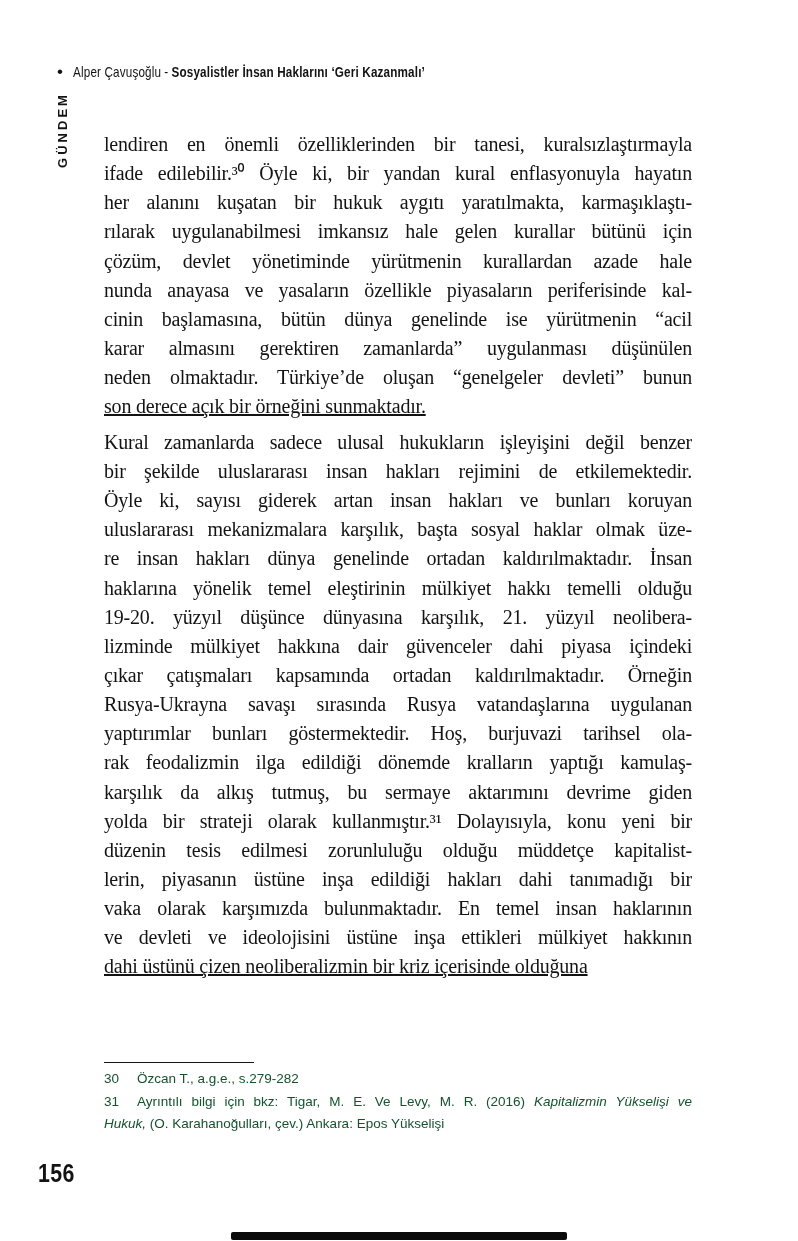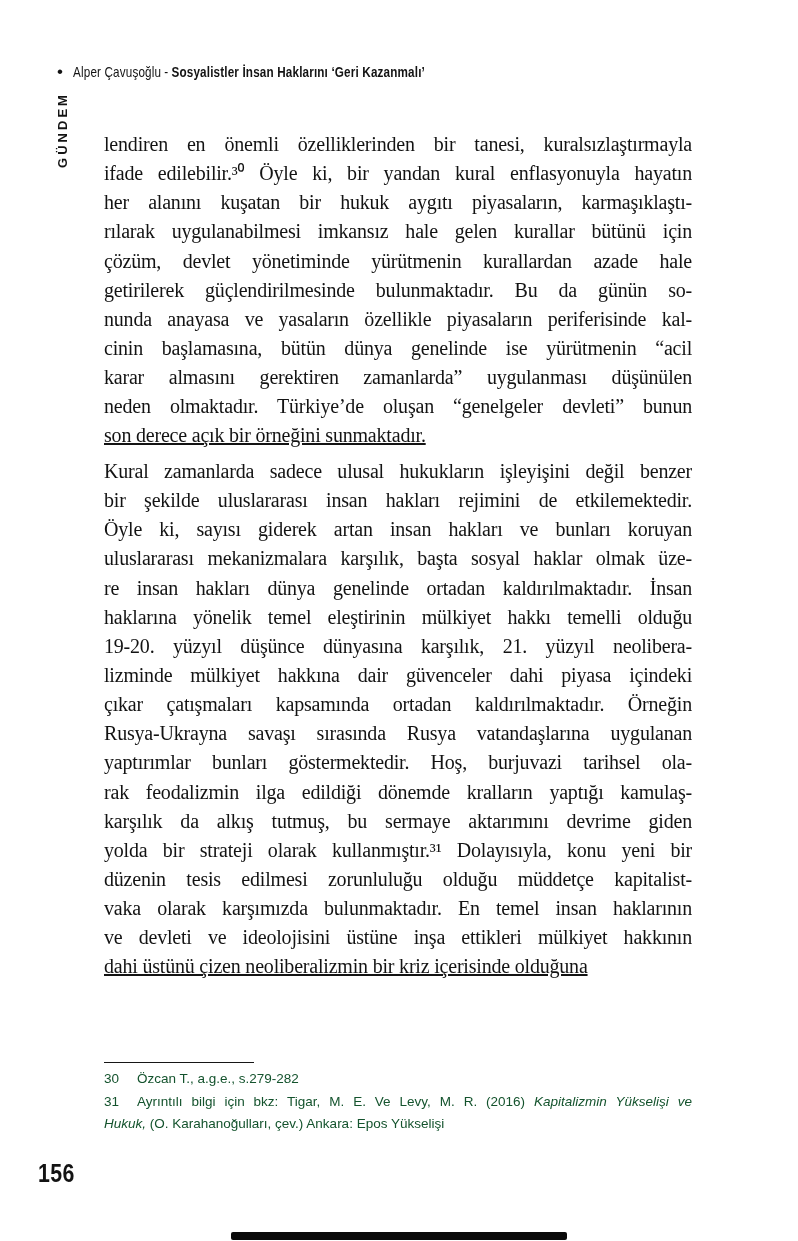--- a/index.html
+++ b/index.html
@@ -64,24 +64,23 @@
     <span class="bullet">•</span>
     <span class="header-text"><span class="header-author">Alper Çavuşoğlu</span><span class="header-sep">-</span><span class="header-title">Sosyalistler İnsan Haklarını ‘Geri Kazanmalı’</span></span>
   </div>
 
   <div class="gundem">GÜNDEM</div>
 
   <div class="body-text">
       <div class="paragraph">
         <div class="line">lendiren en önemli özelliklerinden bir tanesi, kuralsızlaştırmayla</div>
         <div class="line">ifade edilebilir.³⁰ Öyle ki, bir yandan kural enflasyonuyla hayatın</div>
-        <div class="line">her alanını kuşatan bir hukuk aygıtı piyasaların, karmaşıklaştı-</div>
+        <div class="line">her alanını kuşatan bir hukuk aygıtı yaratılmakta, karmaşıklaştı-</div>
         <div class="line">rılarak uygulanabilmesi imkansız hale gelen kurallar bütünü için</div>
         <div class="line">çözüm, devlet yönetiminde yürütmenin kurallardan azade hale</div>
-        <div class="line">getirilerek güçlendirilmesinde bulunmaktadır. Bu da günün so-</div>
         <div class="line">nunda anayasa ve yasaların özellikle piyasaların periferisinde kal-</div>
         <div class="line">cinin başlamasına, bütün dünya genelinde ise yürütmenin “acil</div>
         <div class="line">karar almasını gerektiren zamanlarda” uygulanması düşünülen</div>
         <div class="line">neden olmaktadır. Türkiye’de oluşan “genelgeler devleti” bunun</div>
         <div class="line last">son derece açık bir örneğini sunmaktadır.</div>
       </div>
       <div class="paragraph">
         <div class="line">Kural zamanlarda sadece ulusal hukukların işleyişini değil benzer</div>
         <div class="line">bir şekilde uluslararası insan hakları rejimini de etkilemektedir.</div>
         <div class="line">Öyle ki, sayısı giderek artan insan hakları ve bunları koruyan</div>
@@ -90,20 +89,21 @@
         <div class="line">haklarına yönelik temel eleştirinin mülkiyet hakkı temelli olduğu</div>
         <div class="line">19-20. yüzyıl düşünce dünyasına karşılık, 21. yüzyıl neolibera-</div>
         <div class="line">lizminde mülkiyet hakkına dair güvenceler dahi piyasa içindeki</div>
         <div class="line">çıkar çatışmaları kapsamında ortadan kaldırılmaktadır. Örneğin</div>
         <div class="line">Rusya-Ukrayna savaşı sırasında Rusya vatandaşlarına uygulanan</div>
         <div class="line">yaptırımlar bunları göstermektedir. Hoş, burjuvazi tarihsel ola-</div>
         <div class="line">rak feodalizmin ilga edildiği dönemde kralların yaptığı kamulaş-</div>
         <div class="line">karşılık da alkış tutmuş, bu sermaye aktarımını devrime giden</div>
         <div class="line">yolda bir strateji olarak kullanmıştır.³¹ Dolayısıyla, konu yeni bir</div>
         <div class="line">düzenin tesis edilmesi zorunluluğu olduğu müddetçe kapitalist-</div>
+        <div class="line">lerin, piyasanın üstüne inşa edildiği hakları dahi tanımadığı bir</div>
         <div class="line">vaka olarak karşımızda bulunmaktadır. En temel insan haklarının</div>
         <div class="line">ve devleti ve ideolojisini üstüne inşa ettikleri mülkiyet hakkının</div>
         <div class="line last">dahi üstünü çizen neoliberalizmin bir kriz içerisinde olduğuna</div>
       </div>
     </div>
 
   <div class="fn-rule"></div>
 
   <div class="footnotes">
     <div class="fn-row"><span class="fn-num">30</span><span>Özcan T., a.g.e., s.279-282</span></div>

